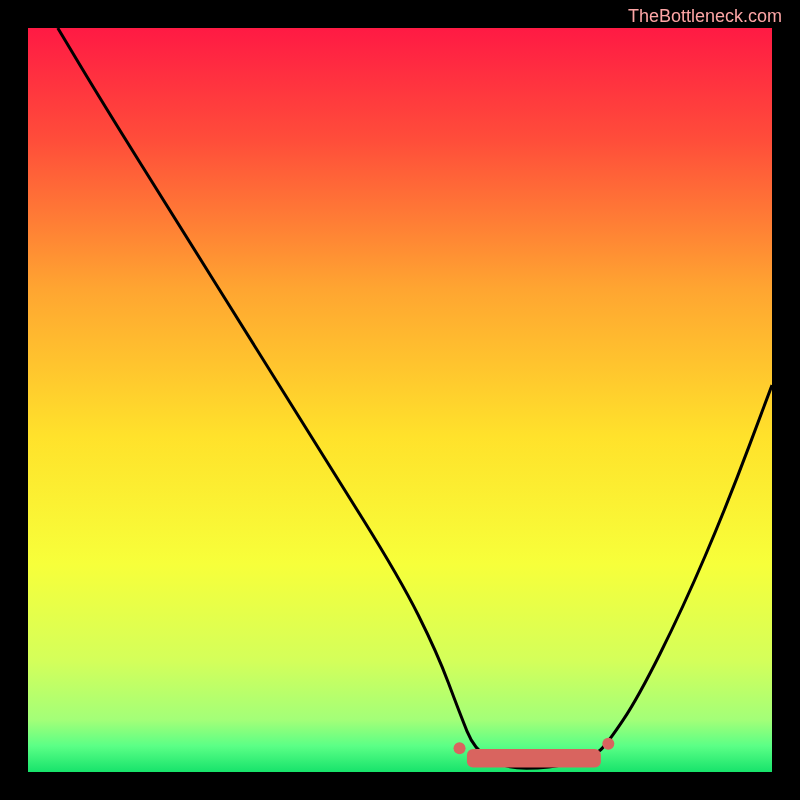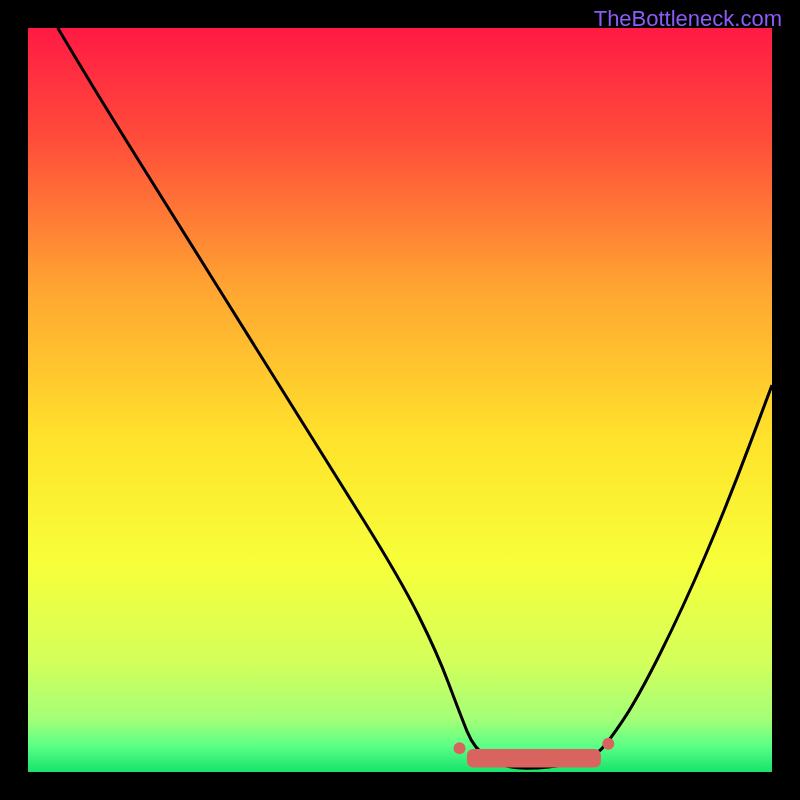--- a/index.html
+++ b/index.html
@@ -8,22 +8,22 @@
     width: 800px;
     height: 800px;
     background: #000;
     position: relative;
     font-family: Arial, sans-serif;
   }
   .watermark {
     position: absolute;
     top: 6px;
     right: 18px;
-    color: #8b5cf6;
-    font-size: 22px;
+    color: #fca5a5;
+    font-size: 18px;
     font-weight: 500;
     z-index: 10;
   }
   svg {
     display: block;
   }
 </style>
 </head>
 <body>
 

